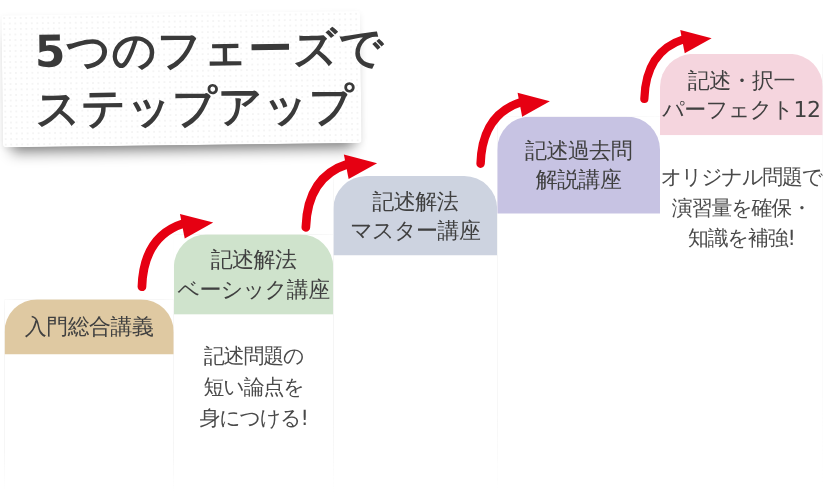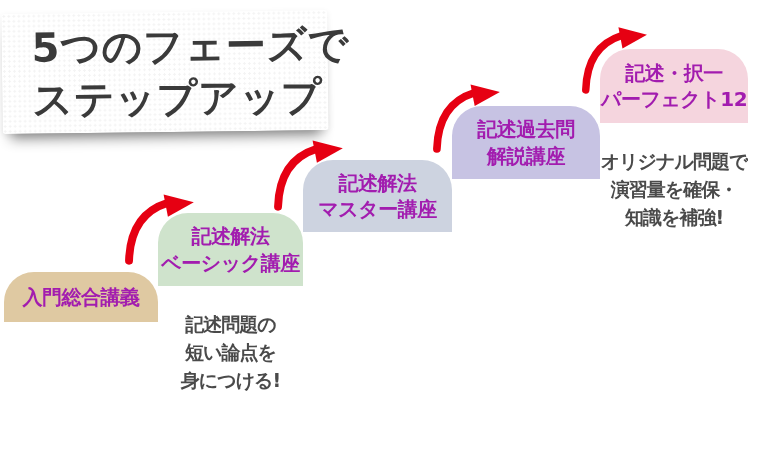--- a/index.html
+++ b/index.html
@@ -38,35 +38,35 @@
   .col-1 { left: 4px;   top: 272px; width: 154px; height: 178px; z-index: 1; }
   .col-2 { left: 158px; top: 213px; width: 145px; height: 237px; z-index: 2; }
   .col-3 { left: 303px; top: 160px; width: 149px; height: 290px; z-index: 3; }
   .col-4 { left: 452px; top: 106px; width: 148px; height: 344px; z-index: 4; }
   .col-5 { left: 600px; top: 49px;  width: 148px; height: 401px; z-index: 5; }
 
   .hdr {
     border-radius: 30px 30px 0 0;
     display: flex; align-items: center; justify-content: center;
     text-align: center; white-space: pre-line;
-    font-size: 20px; font-weight: 700; color: #a21caf;
+    font-size: 20px; font-weight: 400; color: #404040;
     line-height: 1.32; letter-spacing: -0.5px;
     flex-shrink: 0;
   }
   .col-1 .hdr { height: 50px; }
   .col-2 .hdr { height: 73px; }
   .col-3 .hdr { height: 72px; }
-  .col-4 .hdr { height: 73px; }
+  .col-4 .hdr { height: 88px; }
   .col-5 .hdr { height: 74px; }
 
   .bdy {
     flex: 1; background: #ffffff;
     padding-top: 24px; box-sizing: border-box;
     text-align: center; white-space: pre-line;
-    font-size: 19px; font-weight: 700; color: #4a4a4a;
+    font-size: 19px; font-weight: 400; color: #4a4a4a;
     line-height: 1.48; letter-spacing: -1px;
   }
 
   
   .arrow { position: absolute; z-index: 6; }
   .arrow svg { display: block; width: 100%; height: 100%; }
   .arrow-1 { left: 124px; top: 193px; width: 72px; height: 72px; }
   .arrow-2 { left: 271px; top: 139px; width: 76px; height: 72px; }
   .arrow-3 { left: 429px; top: 83px;  width: 76px; height: 70px; }
   .arrow-4 { left: 579px; top: 26px;  width: 72px; height: 68px; }

